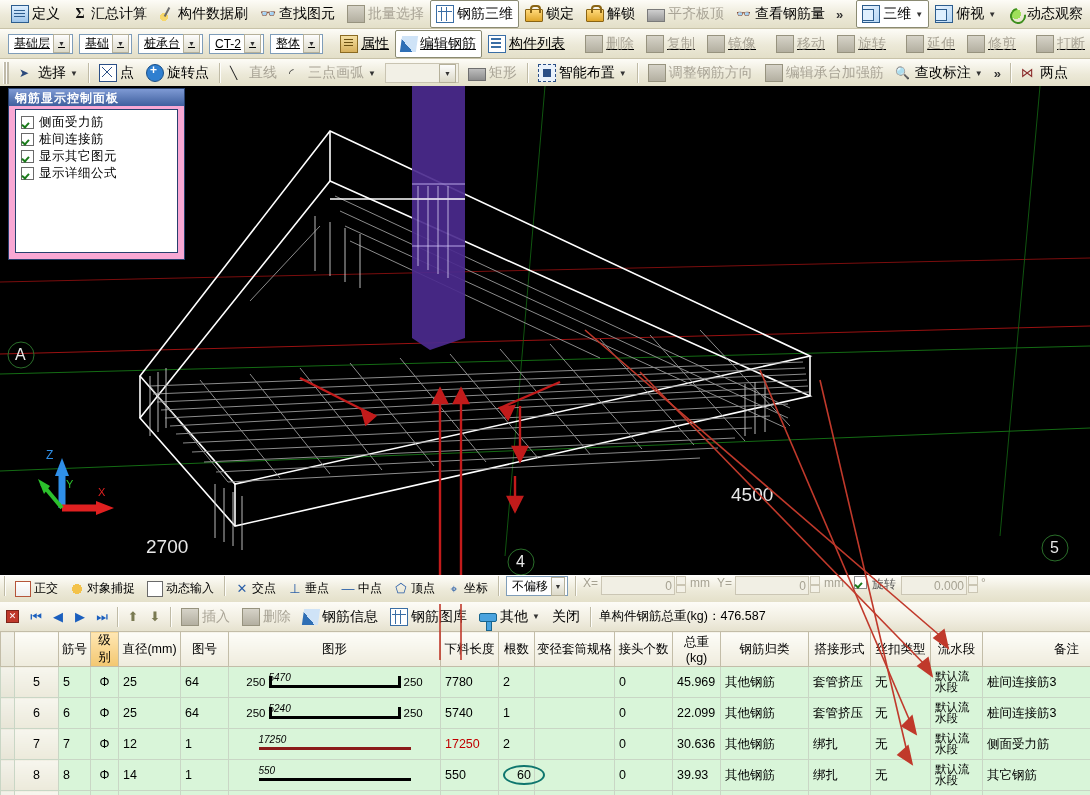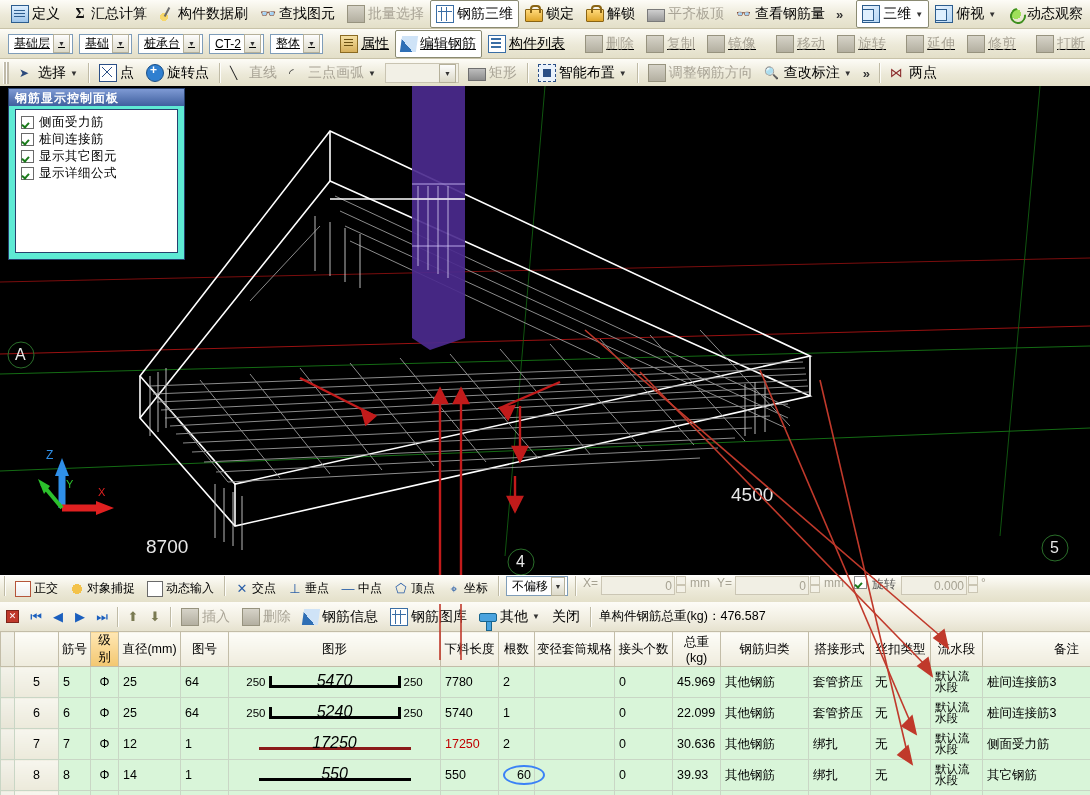--- a/index.html
+++ b/index.html
@@ -85,21 +85,21 @@
       height:20px;background:#fff;border:1px solid #7f9db9;margin:0 3px;padding:0 2px 0 5px;
       font-size:12px;box-sizing:border-box;}
   .combo .cb-ar{width:15px;height:17px;margin-left:3px;
       background:linear-gradient(#fdfdfd,#dcd9c8);border:1px solid #b5b09a;
       display:flex;align-items:center;justify-content:center;font-size:7px;color:#333;}
   .combo.dis{background:#f2f0e6;color:#a8a493;border-color:#c9c4b2;}
 
   
   .view{position:absolute;left:0;top:86px;width:1090px;height:489px;background:#000;overflow:hidden;}
   .panel{position:absolute;left:8px;top:2px;width:175px;height:170px;
-      background:#5eead4;border:1px solid #27406e;box-shadow:1px 1px 0 #000;}
+      background:#f9a8d4;border:1px solid #27406e;box-shadow:1px 1px 0 #000;}
   .panel-t{height:16px;background:linear-gradient(#7e9ad4,#3f5f9e);
       color:#fff;font:bold 12px "Liberation Sans",sans-serif;padding:1px 0 0 6px;letter-spacing:1px;}
   .panel-b{position:absolute;left:6px;top:20px;right:6px;bottom:6px;background:#fff;border:1px solid #27406e;padding:4px 0 0 5px;}
   .ck{display:flex;align-items:center;gap:5px;height:17px;font-size:12.5px;color:#000;letter-spacing:.5px;}
   .ckbox{width:11px;height:11px;border:1px solid #6a6a6a;background:#fff;position:relative;flex:0 0 11px;}
   .ckbox:after{content:"";position:absolute;left:1px;top:4px;width:3px;height:5px;
       border:solid #1a7a1a;border-width:0 2px 2px 0;transform:rotate(42deg);}
 
   .vlabel{position:absolute;color:#e8e8e8;font-family:"Liberation Sans",sans-serif;}
 
@@ -135,22 +135,22 @@
   td.c{text-align:center;}
   td.red{color:#c00000;}
   td.empty{height:20px;}
   .lmar{width:14px;background:linear-gradient(#f3f2ea,#e7e5d6);}
   .shape{display:flex;align-items:center;justify-content:center;gap:3px;width:100%;}
   .bar{position:relative;height:16px;flex:0 0 auto;}
   .bar .ln{position:absolute;left:0;right:0;top:11px;height:3px;background:#000;}
   .bar.red .ln{background:#8b1a1a;}
   .bar .tk{position:absolute;top:2px;width:3px;height:12px;background:#000;}
   .bar .tk.l{left:0;}.bar .tk.r{right:0;}
-  .bar .v{position:absolute;left:0;right:0;top:-2px;text-align:center;font-size:16px;}
-  .oval{display:inline-block;border:2px solid #3b82f6;border-radius:50%;padding:1px 12px;}
+  .bar .v{position:absolute;left:0;right:0;top:-2px;text-align:left;font-size:10px;}
+  .oval{display:inline-block;border:2px solid #0f766e;border-radius:50%;padding:1px 12px;}
   .wrap2{line-height:11px;font-size:11.5px;}
 
   
   .ov{position:absolute;left:0;top:0;width:1090px;height:795px;pointer-events:none;}
 </style>
 </head>
 <body>
 
 <div class="app">
 
@@ -353,20 +353,24 @@
     <div class="tsep"></div>
     <div class="ti">
       <span class="ico i-smart"></span>
       <span class="tbl">智能布置</span>
       <span class="chev">▼</span>
       </div>
     <div class="tsep"></div>
     <div class="ti dis">
       <span class="ico i-gray"></span>
       <span class="tbl">调整钢筋方向</span>
+      </div>
+    <div class="ti dis">
+      <span class="ico i-gray"></span>
+      <span class="tbl">编辑承台加强筋</span>
       </div>
     <div class="ti">
       <span class="ico i-tag">🔍</span>
       <span class="tbl">查改标注</span>
       <span class="chev">▼</span>
       </div>
     <div class="more">»</div>
     <div class="tsep"></div>
     <div class="ti">
       <span class="ico i-2pt">⋈</span>
@@ -481,21 +485,21 @@
       <g>
         <line x1="62" y1="422" x2="62" y2="382" stroke="#2f8fe8" stroke-width="7"></line>
         <polygon points="62,372 55,390 69,390" fill="#2f8fe8"></polygon>
         <line x1="62" y1="422" x2="104" y2="422" stroke="#e02020" stroke-width="7"></line>
         <polygon points="114,422 96,415 96,429" fill="#e02020"></polygon>
         <line x1="62" y1="422" x2="42" y2="398" stroke="#2cc02c" stroke-width="4"></line>
         <polygon points="38,393 50,400 44,408" fill="#2cc02c"></polygon>
       </g>
     </svg>
 
-    <div class="vlabel" style="left:146px;top:450px;font-size:19px;">8700</div>
+    <div class="vlabel" style="left:146px;top:450px;font-size:19px;">2700</div>
 
     <div class="vlabel" style="left:731px;top:398px;font-size:19px;">4500</div>
 
     <div class="vlabel" style="left:15px;top:260px;font-size:16px;">A</div>
     <div class="vlabel" style="left:516px;top:467px;font-size:16px;">4</div>
     <div class="vlabel" style="left:1050px;top:453px;font-size:16px;">5</div>
 
     <div class="vlabel" style="left:46px;top:362px;font-size:12px;color:#2f8fe8;">Z</div>
     <div class="vlabel" style="left:66px;top:392px;font-size:11px;color:#2cc02c;">Y</div>
     <div class="vlabel" style="left:98px;top:400px;font-size:11px;color:#e02020;">X</div>

